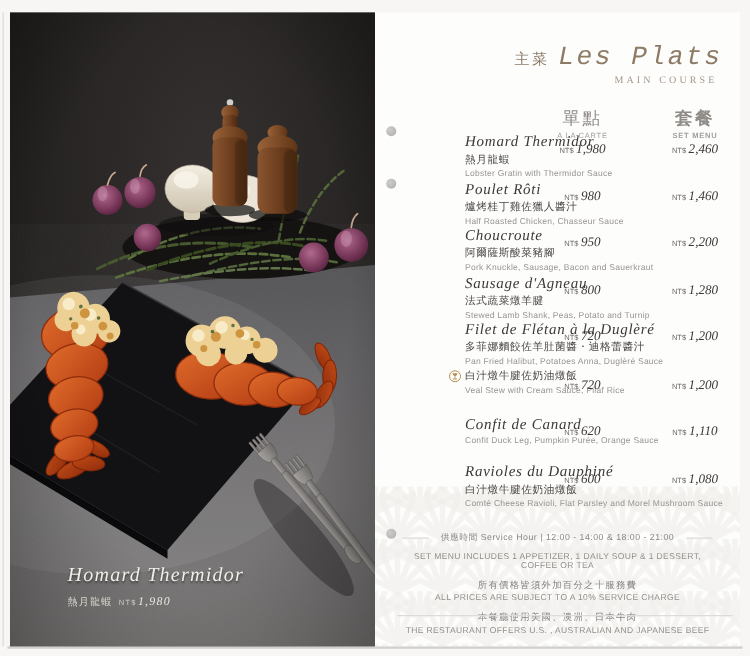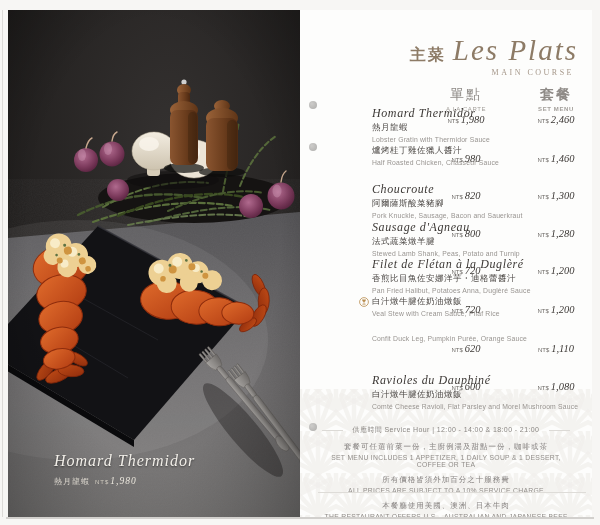--- a/index.html
+++ b/index.html
@@ -27,22 +27,22 @@
   .menu-panel{left:300px;width:292px;background:#fdfdfc;overflow:hidden;}
   .menu-content{position:relative;z-index:1;width:100%;height:100%;}
   .deco-fans{position:absolute;left:0;bottom:0;z-index:0;opacity:.6;}
 
   .binder-dot{position:absolute;left:9px;width:8px;height:8px;border-radius:50%;
     background:radial-gradient(circle at 35% 35%, #cdccca, #aeadab);z-index:2;}
   .dot-1{top:91px;} .dot-2{top:133px;} .dot-3{top:413px;}
 
   .menu-header{position:absolute;top:26px;right:14px;text-align:right;}
   .mh-row{display:flex;align-items:baseline;justify-content:flex-end;gap:7px;}
-  .mh-zh{font-size:16px;color:var(--accent,#8d7b66);letter-spacing:2px;font-weight:bold;}
-  .mh-fr{font-family:Liberation Serif, serif;font-style:italic;font-size:29px;
+  .mh-zh{font-size:12px;color:var(--accent,#8d7b66);letter-spacing:2px;}
+  .mh-fr{font-family:Liberation Mono, monospace;font-style:italic;font-size:21px;
     color:var(--accent,#8d7b66);letter-spacing:2px;line-height:1;}
   .mh-en{font-size:8px;color:#a5978a;letter-spacing:2.5px;margin-top:2px;padding-right:4px;
     text-transform:uppercase;font-family:Liberation Serif, serif;}
 
   .col-head{position:absolute;top:76px;width:70px;text-align:center;}
   .col-1{left:131px;} .col-2{left:221px;font-weight:bold;}
   .colh-zh{font-size:14px;color:#8f8b87;letter-spacing:2px;}
   .colh-en{font-size:6px;color:#a29e99;letter-spacing:.6px;margin-top:2px;}
 
   .items{position:absolute;top:96px;left:0;right:0;}
@@ -346,20 +346,21 @@
     <div class="item-desc">Lobster Gratin with Thermidor Sauce</div>
     <div class="price p1">
       <span class="cur">NT$</span><span class="val">1,980</span>
     </div>
     <div class="price p2">
       <span class="cur">NT$</span><span class="val">2,460</span>
     </div>
   </div>
 
   <div class="item">
+    <div class="item-name">Poulet Rôti</div>
     <div class="item-zh-row">
 
       <span class="item-zh">爐烤桂丁雞佐獵人醬汁</span>
     </div>
     <div class="item-desc">Half Roasted Chicken, Chasseur Sauce</div>
     <div class="price p1">
       <span class="cur">NT$</span><span class="val">980</span>
     </div>
     <div class="price p2">
       <span class="cur">NT$</span><span class="val">1,460</span>
@@ -367,24 +368,24 @@
   </div>
 
   <div class="item">
     <div class="item-name">Choucroute</div>
     <div class="item-zh-row">
 
       <span class="item-zh">阿爾薩斯酸菜豬腳</span>
     </div>
     <div class="item-desc">Pork Knuckle, Sausage, Bacon and Sauerkraut</div>
     <div class="price p1">
-      <span class="cur">NT$</span><span class="val">820</span>
-    </div>
-    <div class="price p2">
-      <span class="cur">NT$</span><span class="val">1,300</span>
+      <span class="cur">NT$</span><span class="val">950</span>
+    </div>
+    <div class="price p2">
+      <span class="cur">NT$</span><span class="val">2,200</span>
     </div>
   </div>
 
   <div class="item">
     <div class="item-name">Sausage d'Agneau</div>
     <div class="item-zh-row">
 
       <span class="item-zh">法式蔬菜燉羊腱</span>
     </div>
     <div class="item-desc">Stewed Lamb Shank, Peas, Potato and Turnip</div>
@@ -393,21 +394,21 @@
     </div>
     <div class="price p2">
       <span class="cur">NT$</span><span class="val">1,280</span>
     </div>
   </div>
 
   <div class="item">
     <div class="item-name">Filet de Flétan à la Duglèré</div>
     <div class="item-zh-row">
 
-      <span class="item-zh">香煎比目魚佐安娜洋芋・迪格蕾醬汁</span>
+      <span class="item-zh">多菲娜麵餃佐羊肚菌醬・迪格蕾醬汁</span>
     </div>
     <div class="item-desc">Pan Fried Halibut, Potatoes Anna, Duglèré Sauce</div>
     <div class="price p1">
       <span class="cur">NT$</span><span class="val">720</span>
     </div>
     <div class="price p2">
       <span class="cur">NT$</span><span class="val">1,200</span>
     </div>
   </div>
 
@@ -424,20 +425,21 @@
     <div class="item-desc">Veal Stew with Cream Sauce, Pilaf Rice</div>
     <div class="price p1">
       <span class="cur">NT$</span><span class="val">720</span>
     </div>
     <div class="price p2">
       <span class="cur">NT$</span><span class="val">1,200</span>
     </div>
   </div>
 
   <div class="item">
+    <div class="item-name">Confit de Canard</div>
     <div class="item-desc">Confit Duck Leg, Pumpkin Purée, Orange Sauce</div>
     <div class="price p1">
       <span class="cur">NT$</span><span class="val">620</span>
     </div>
     <div class="price p2">
       <span class="cur">NT$</span><span class="val">1,110</span>
     </div>
   </div>
 
   <div class="item">
@@ -457,21 +459,20 @@
 </div>
 
     <div class="menu-footer">
       <div class="svc-row">
         <div class="svc-line"></div>
         <div class="svc-text">供應時間 Service Hour | 12:00 - 14:00 &amp; 18:00 - 21:00</div>
         <div class="svc-line"></div>
       </div>
       <div id="footer-notes">
   <div class="note">
-    <div class="note-zh">套餐可任選前菜一份，主廚例湯及甜點一份，咖啡或茶</div>
     <div class="note-en">SET MENU INCLUDES 1 APPETIZER, 1 DAILY SOUP &amp; 1 DESSERT, COFFEE OR TEA</div>
   </div>
 
   <div class="note">
     <div class="note-zh">所有價格皆須外加百分之十服務費</div>
     <div class="note-en">ALL PRICES ARE SUBJECT TO A 10% SERVICE CHARGE</div>
   </div>
 
   <div class="note">
     <div class="note-zh">本餐廳使用美國、澳洲、日本牛肉</div>

